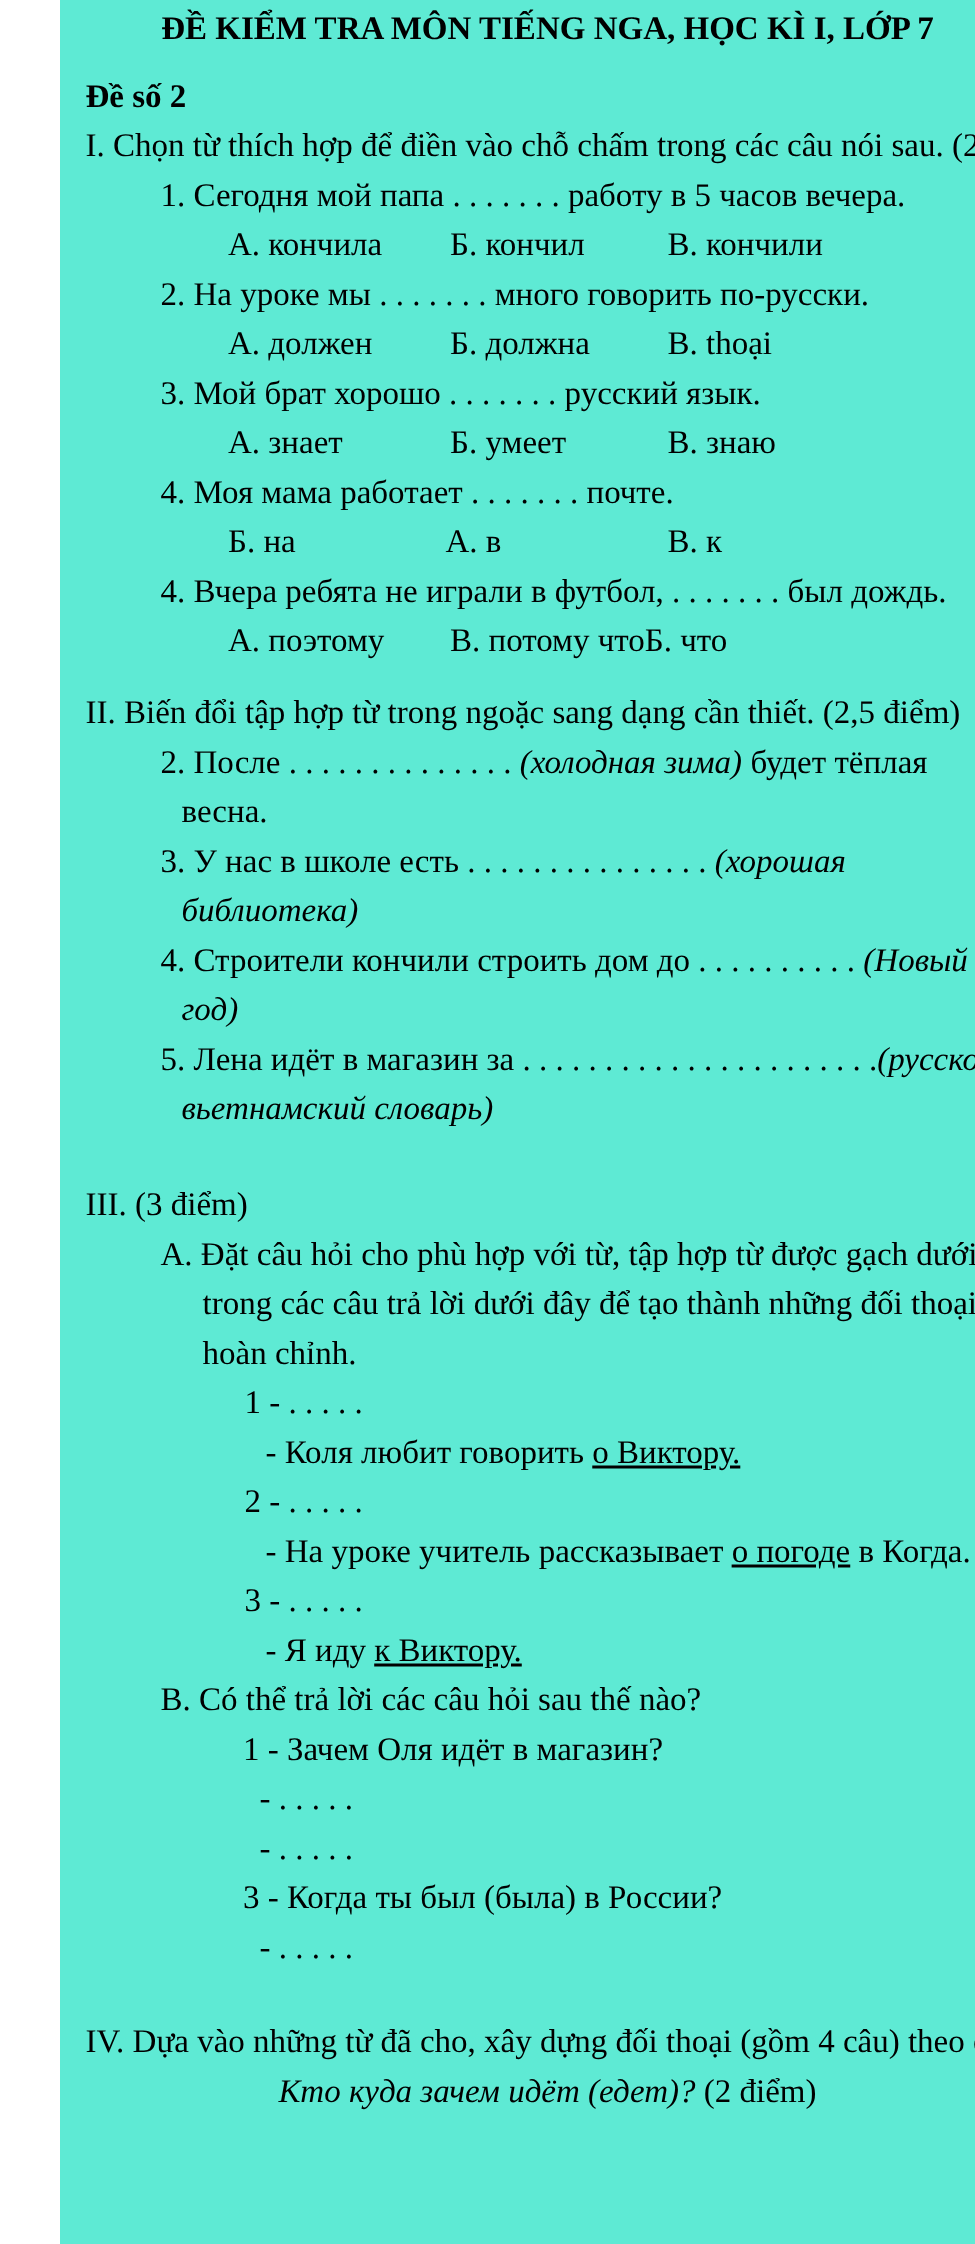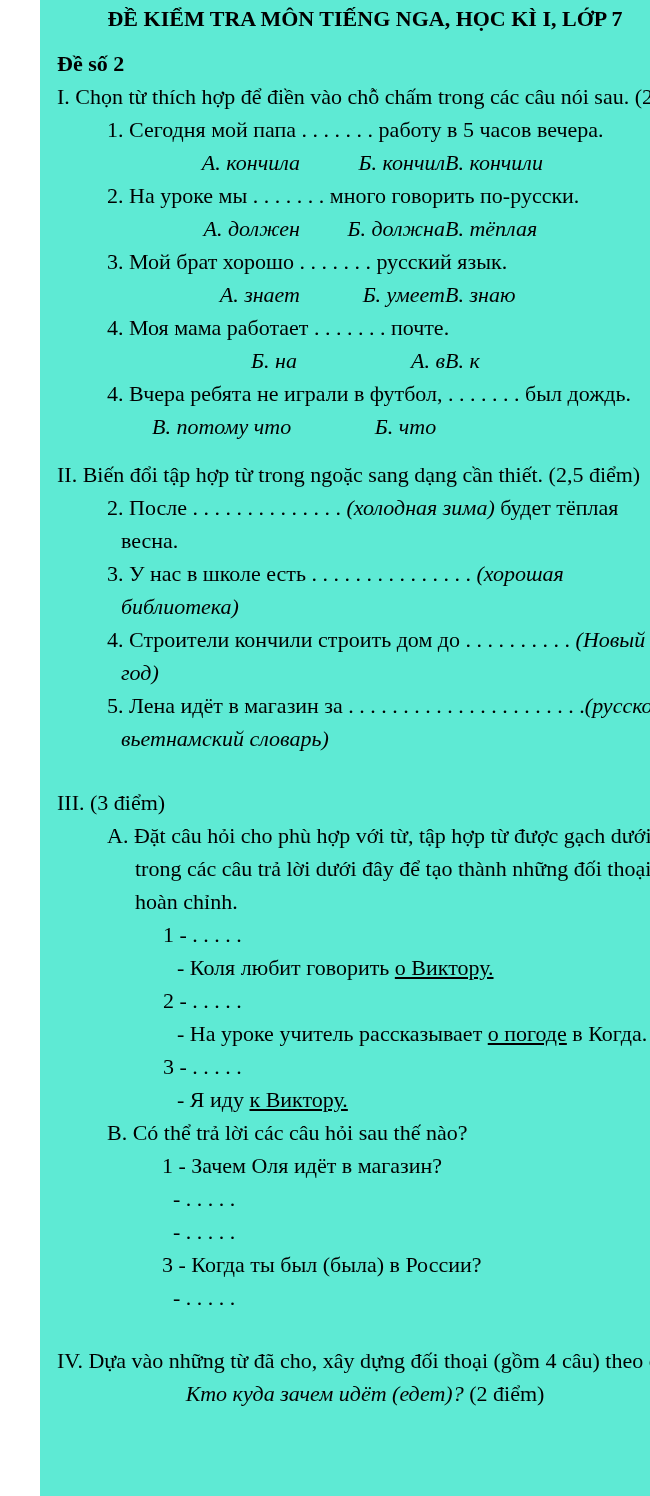--- a/index.html
+++ b/index.html
@@ -23,21 +23,21 @@
 
   .heading{white-space:nowrap;}
   .gap2{margin-top:15px;}
   .gap3{margin-top:31px;}
   .gap4{margin-top:30px;}
 
   
   .q{margin-left:50px;}
   
   .opts{margin-left:95px;display:flex;white-space:nowrap;}
-  .opt{font-style:italic;text-align:right;}
+  .opt{}
   .opt.c1{width:148px;flex:0 0 148px;}
   .opt.c2{width:145px;flex:0 0 145px;}
 
   
   .hang{padding-left:14px;text-indent:-14px;}
   .hangA{padding-left:28px;text-indent:-28px;}
 
   
   .l3{margin-left:106px;white-space:nowrap;}
   .l4{margin-left:120px;white-space:nowrap;}
@@ -59,39 +59,40 @@
     <div class="opts">
       <span class="opt c1">А. кончила</span>
       <span class="opt c2">Б. кончил</span>
       <span class="opt c3">В. кончили</span>
     </div>
 
     <div class="q nowrap">2. На уроке мы . . . . . . . много говорить по-русски.</div>
     <div class="opts">
       <span class="opt c1">А. должен</span>
       <span class="opt c2">Б. должна</span>
-      <span class="opt c3">В. тёплая</span>
+      <span class="opt c3">В. thoại</span>
     </div>
 
     <div class="q nowrap">3. Мой брат хорошо . . . . . . . русский язык.</div>
     <div class="opts">
       <span class="opt c1">А. знает</span>
       <span class="opt c2">Б. умеет</span>
       <span class="opt c3">В. знаю</span>
     </div>
 
     <div class="q nowrap">4. Моя мама работает . . . . . . . почте.</div>
     <div class="opts">
       <span class="opt c2">Б. на</span>
       <span class="opt c1">А. в</span>
       <span class="opt c3">В. к</span>
     </div>
 
     <div class="q nowrap">4. Вчера ребята не играли в футбол, . . . . . . . был дождь.</div>
     <div class="opts">
+      <span class="opt c1">А. поэтому</span>
       <span class="opt c3">В. потому что</span>
       <span class="opt c2">Б. что</span>
     </div>
   </section>
 
   <section>
     <div class="heading gap2">II. Biến đổi tập hợp từ trong ngoặc sang dạng cần thiết. (2,5 điểm)</div>
 
     <div class="q hang">
       <span>2. После . . . . . . . . . . . . . . </span><span class="it">(холодная зима)</span><span> будет тёплая весна.</span>

